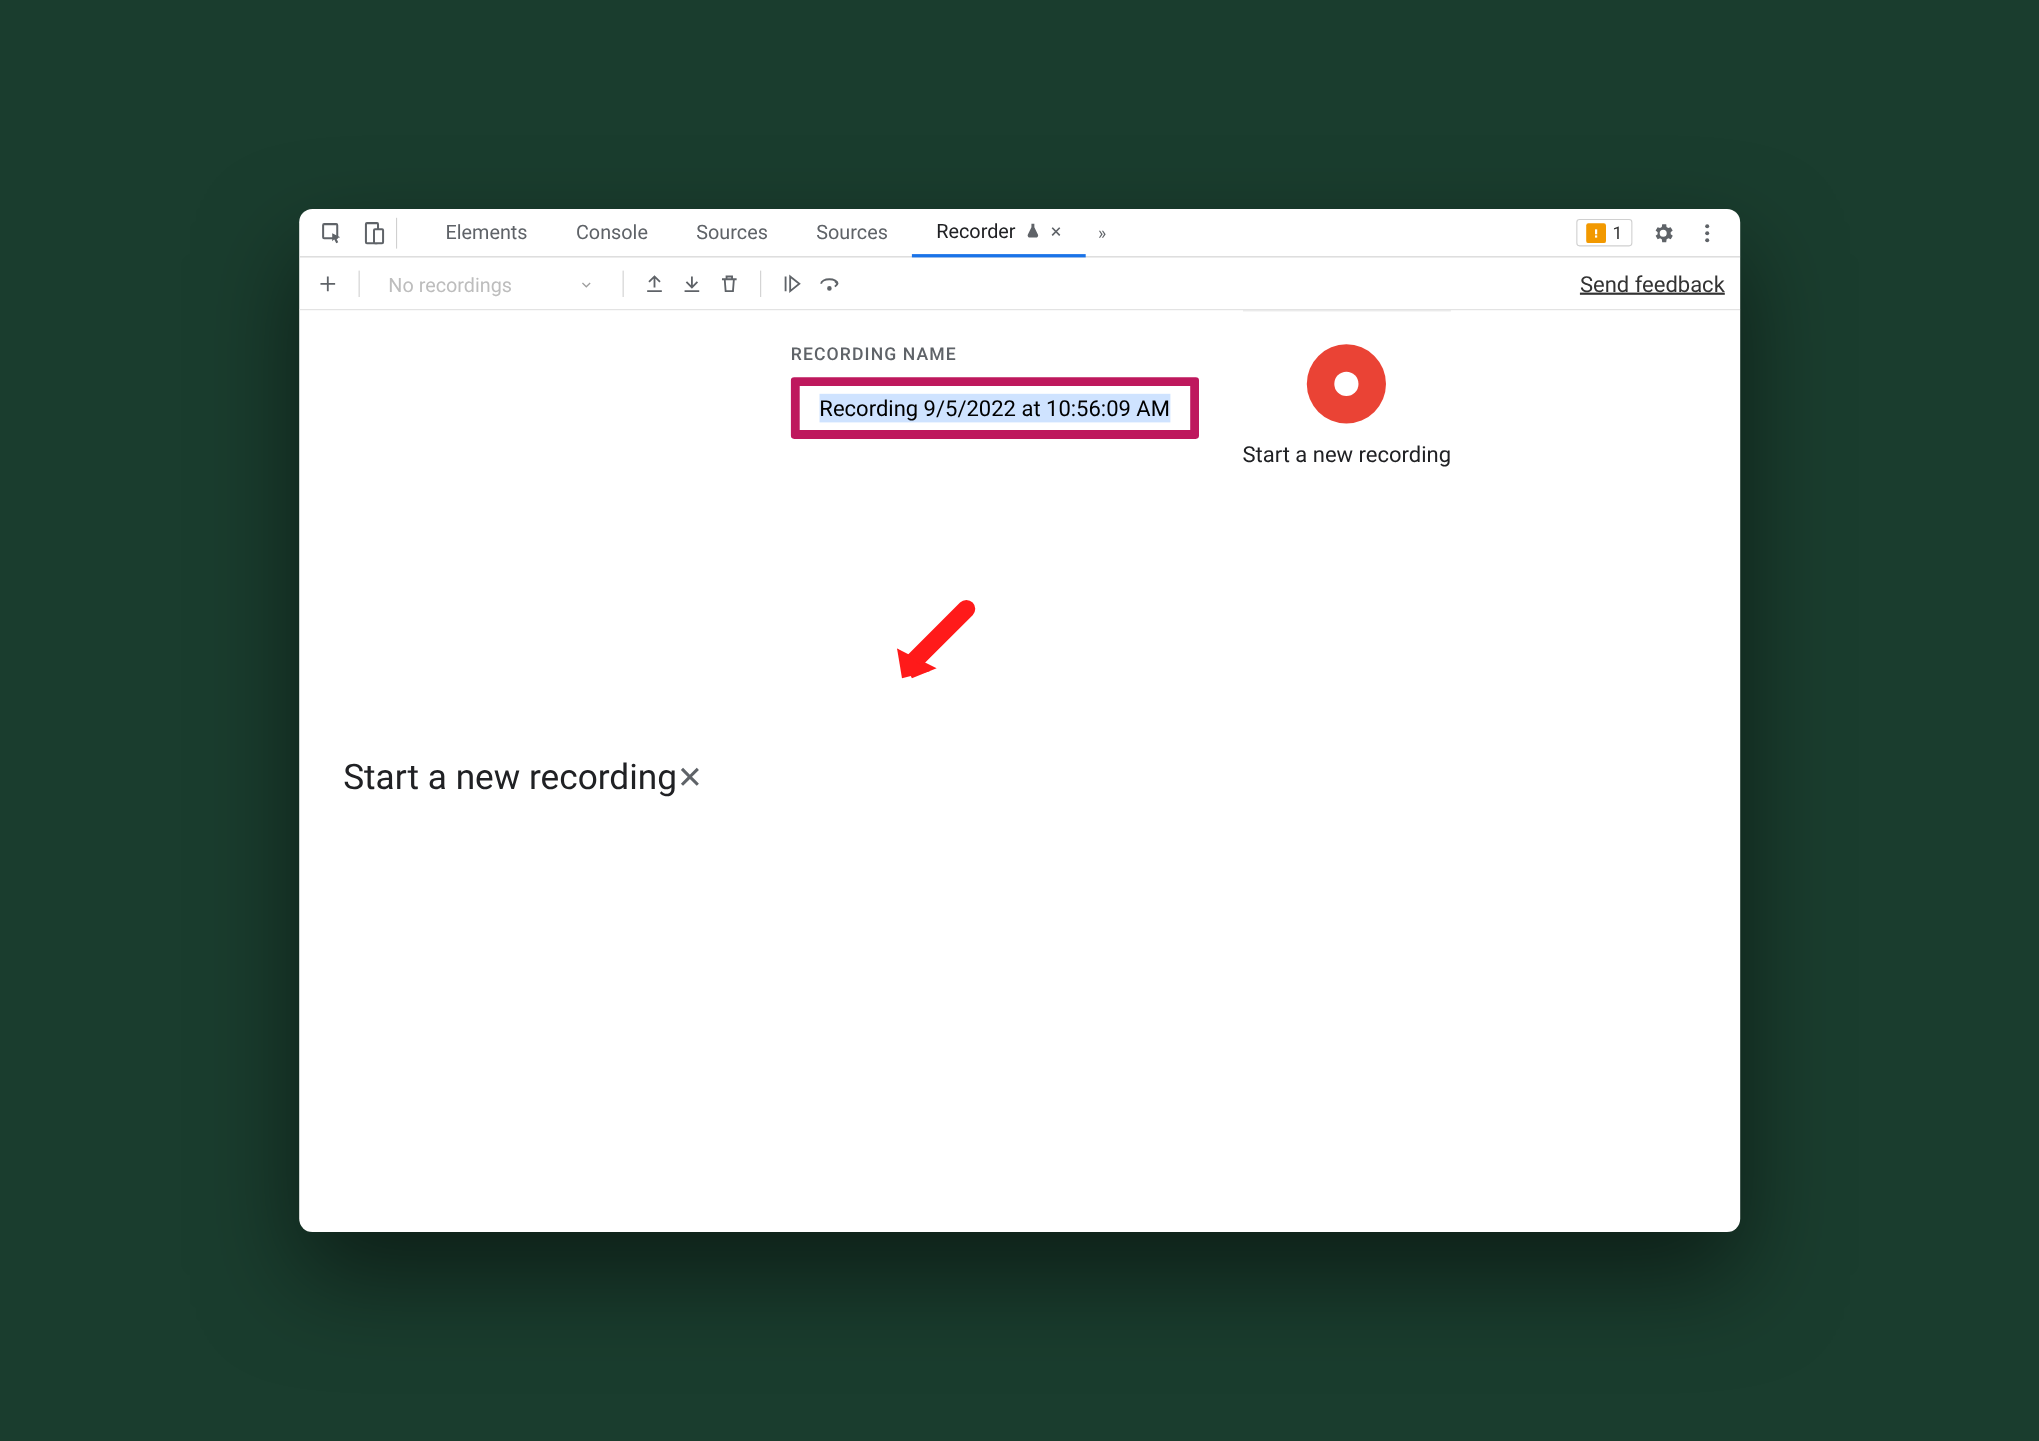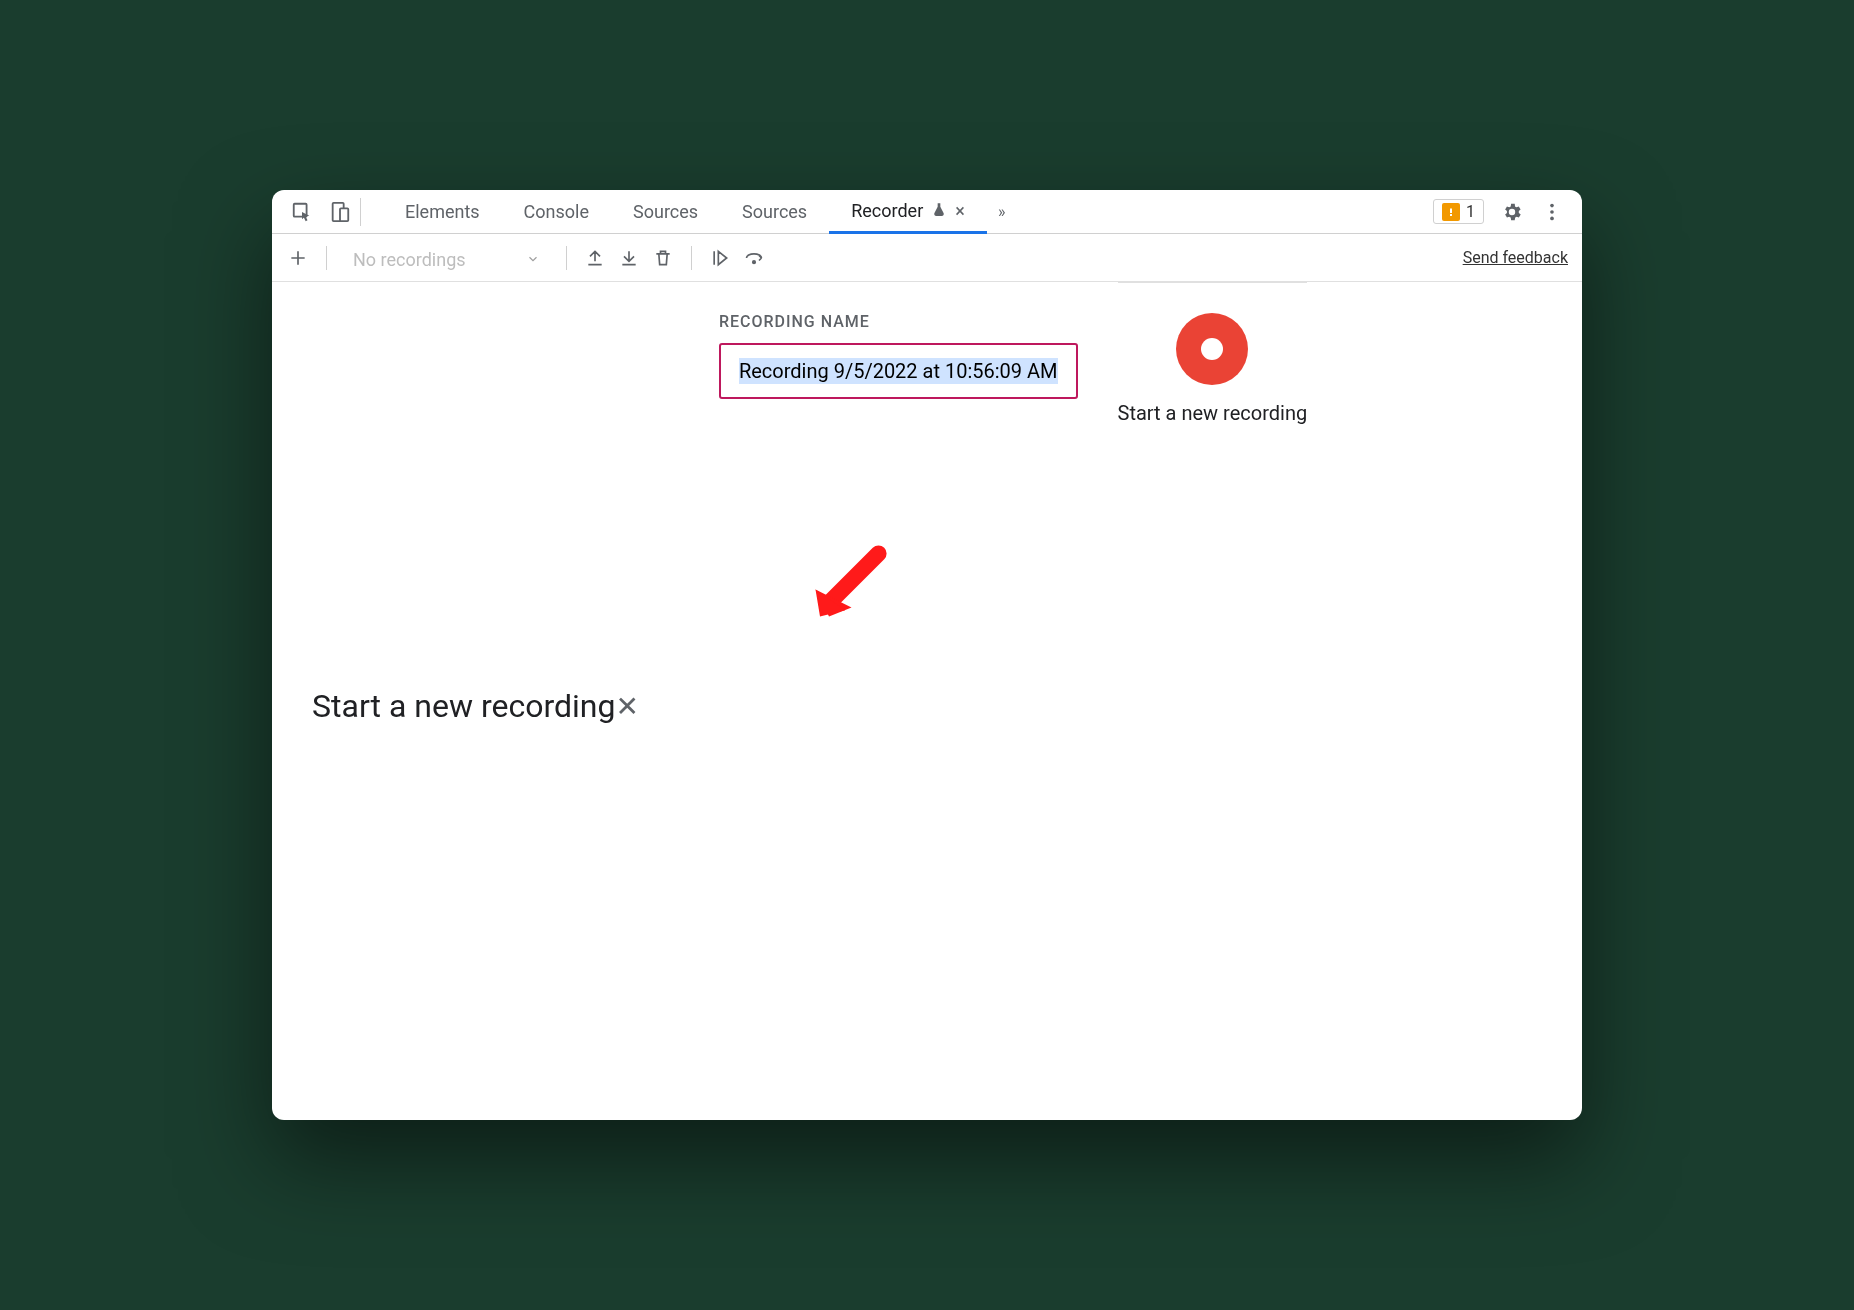--- a/index.html
+++ b/index.html
@@ -147,21 +147,21 @@
   .recordings-select {
     display: flex;
     align-items: center;
     color: #bdbdbd;
     font-size: 18px;
     gap: 60px;
     padding: 0 10px;
   }
   .send-feedback {
     margin-left: auto;
-    font-size: 16px;
+    font-size: 20px;
     text-decoration: underline;
     color: #333;
     text-align: right;
   }
   
   .content {
     flex: 1;
     overflow: auto;
     display: flex;
     flex-direction: row;
@@ -188,21 +188,21 @@
     color: #5f6368;
     font-weight: 500;
     display: flex;
     align-items: center;
     gap: 8px;
     margin-bottom: 12px;
   }
   .text-input {
     width: 100%;
     height: 56px;
-    border: 2px solid #be185d;
+    border: 8px solid #be185d;
     outline: none;
     border-radius: 3px;
     padding: 0 18px;
     font-size: 20px;
     background: #fff;
   }
   .text-input .sel {
     background: #cfe3ff;
     padding: 1px 0;
   }

